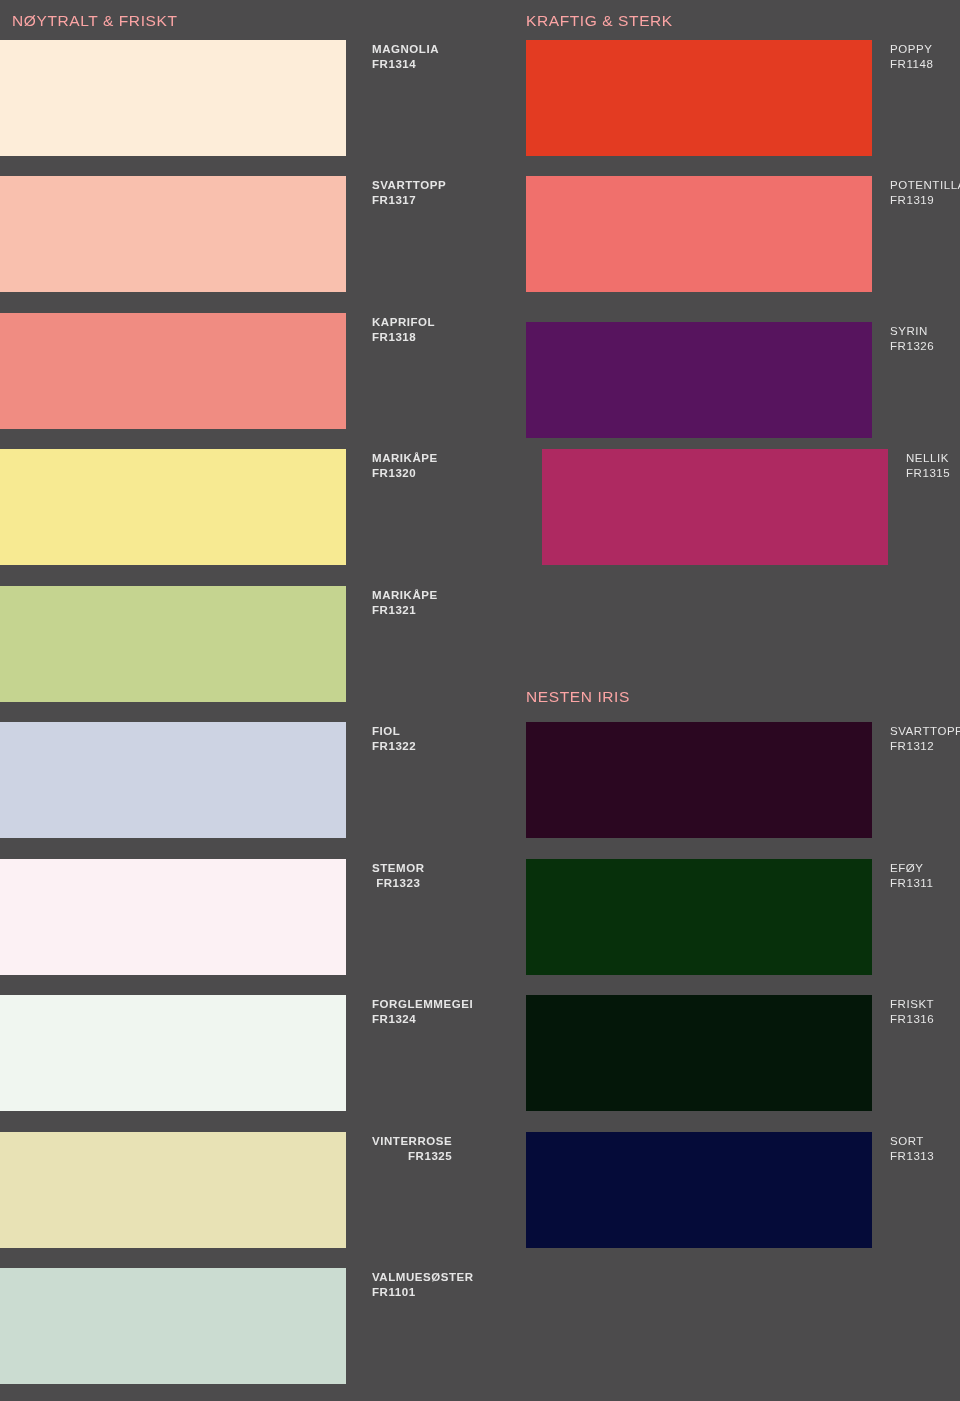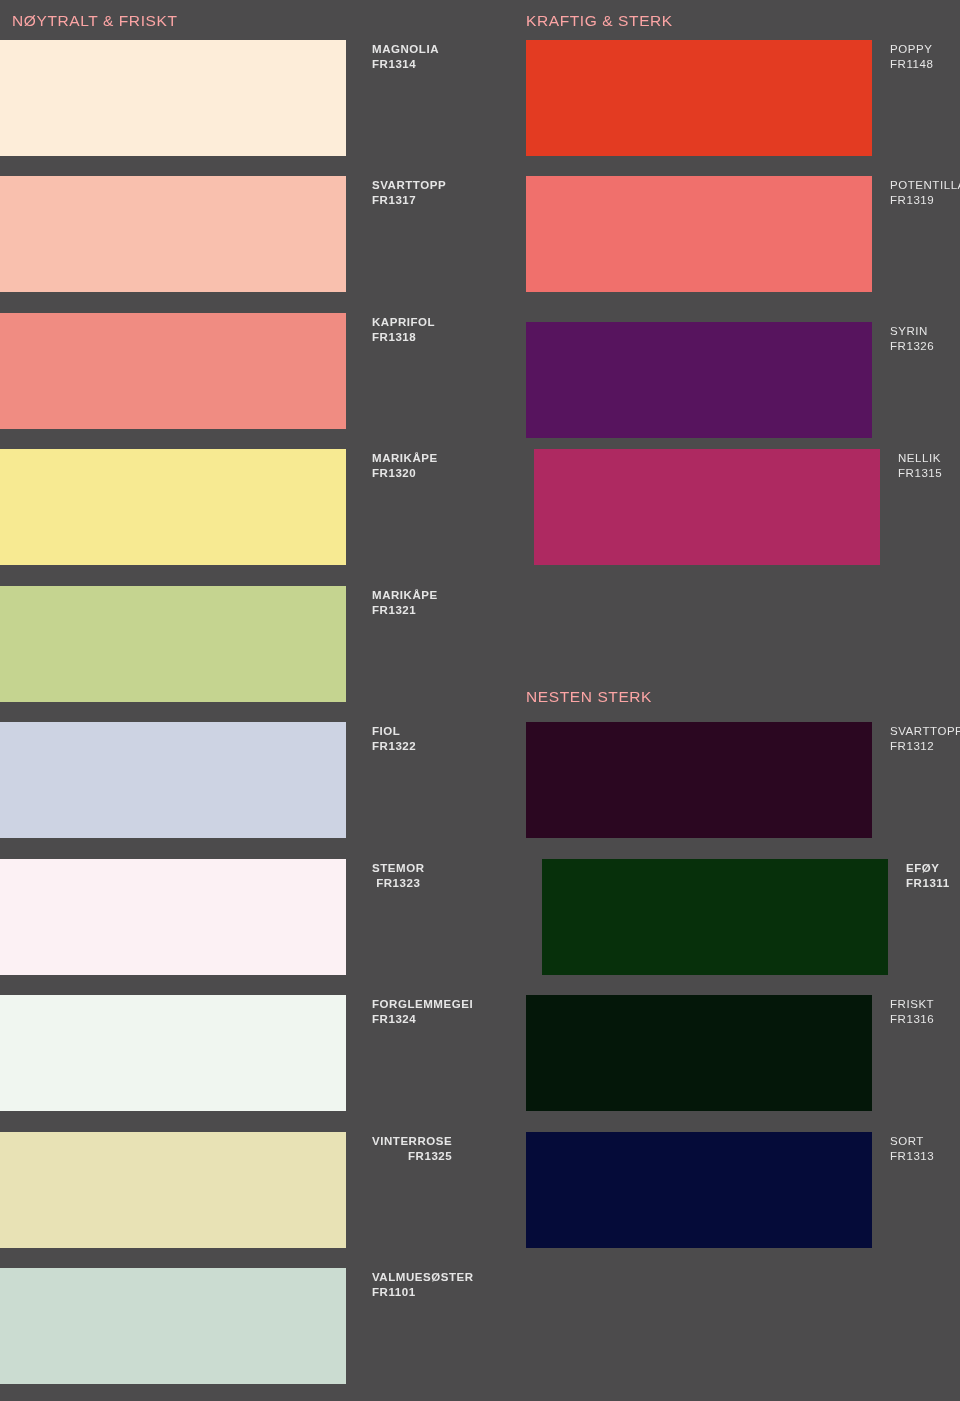--- a/index.html
+++ b/index.html
@@ -53,21 +53,21 @@
 </style>
 </head>
 <body>
 
 <div class="sheet">
 
   <div class="section-head head-left">NØYTRALT &amp; FRISKT</div>
 
   <div class="section-head head-right">KRAFTIG &amp; STERK</div>
 
-  <div class="section-head head-dark">NESTEN STERK</div>
+  <div class="section-head head-dark">NESTEN IRIS</div>
 
   <div id="left-col">
       <div class="swatch-row" style="top: 40px; left: 0px; right: 0px; height: 116px;">
         <div class="chip chip-left" style="background: rgb(253, 237, 217);"></div>
         <div class="label label-left"><span class="nm">MAGNOLIA</span><span class="code">FR1314</span></div>
       </div>
       <div class="swatch-row" style="top: 176px; left: 0px; right: 0px; height: 116px;">
         <div class="chip chip-left" style="background: rgb(249, 192, 174);"></div>
         <div class="label label-left"><span class="nm">SVARTTOPP</span><span class="code">FR1317</span></div>
       </div>
@@ -110,29 +110,29 @@
         <div class="label label-right"><span class="nm">POPPY</span><span class="code">FR1148</span></div>
       </div>
       <div class="swatch-row" style="top: 176px; left: 0px; right: 0px; height: 116px;">
         <div class="chip chip-right" style="background: rgb(240, 112, 108);"></div>
         <div class="label label-right"><span class="nm">POTENTILLA</span><span class="code">FR1319</span></div>
       </div>
       <div class="swatch-row" style="top: 322px; left: 0px; right: 0px; height: 116px;">
         <div class="chip chip-right" style="background: rgb(87, 20, 94);"></div>
         <div class="label label-right"><span class="nm">SYRIN</span><span class="code">FR1326</span></div>
       </div>
-      <div class="swatch-row" style="top: 449px; left: 8px; right: 0px; height: 116px;">
+      <div class="swatch-row" style="top: 449px; left: 16px; right: 0px; height: 116px;">
         <div class="chip chip-right" style="background: rgb(174, 41, 97);"></div>
         <div class="label label-right"><span class="nm">NELLIK</span><span class="code">FR1315</span></div>
       </div>
       <div class="swatch-row" style="top: 722px; left: 0px; right: 0px; height: 116px;">
         <div class="chip chip-right" style="background: rgb(43, 7, 33);"></div>
         <div class="label label-right"><span class="nm">SVARTTOPP</span><span class="code">FR1312</span></div>
       </div>
-      <div class="swatch-row" style="top: 859px; left: 16px; right: 0px; height: 116px; font-weight: bold;">
+      <div class="swatch-row" style="top: 859px; left: 0px; right: 0px; height: 116px;">
         <div class="chip chip-right" style="background: rgb(7, 48, 11);"></div>
         <div class="label label-right"><span class="nm">EFØY</span><span class="code">FR1311</span></div>
       </div>
       <div class="swatch-row" style="top: 995px; left: 0px; right: 0px; height: 116px;">
         <div class="chip chip-right" style="background: rgb(4, 23, 9);"></div>
         <div class="label label-right"><span class="nm">FRISKT</span><span class="code">FR1316</span></div>
       </div>
       <div class="swatch-row" style="top: 1132px; left: 0px; right: 0px; height: 116px;">
         <div class="chip chip-right" style="background: rgb(5, 11, 57);"></div>
         <div class="label label-right"><span class="nm">SORT</span><span class="code">FR1313</span></div>

